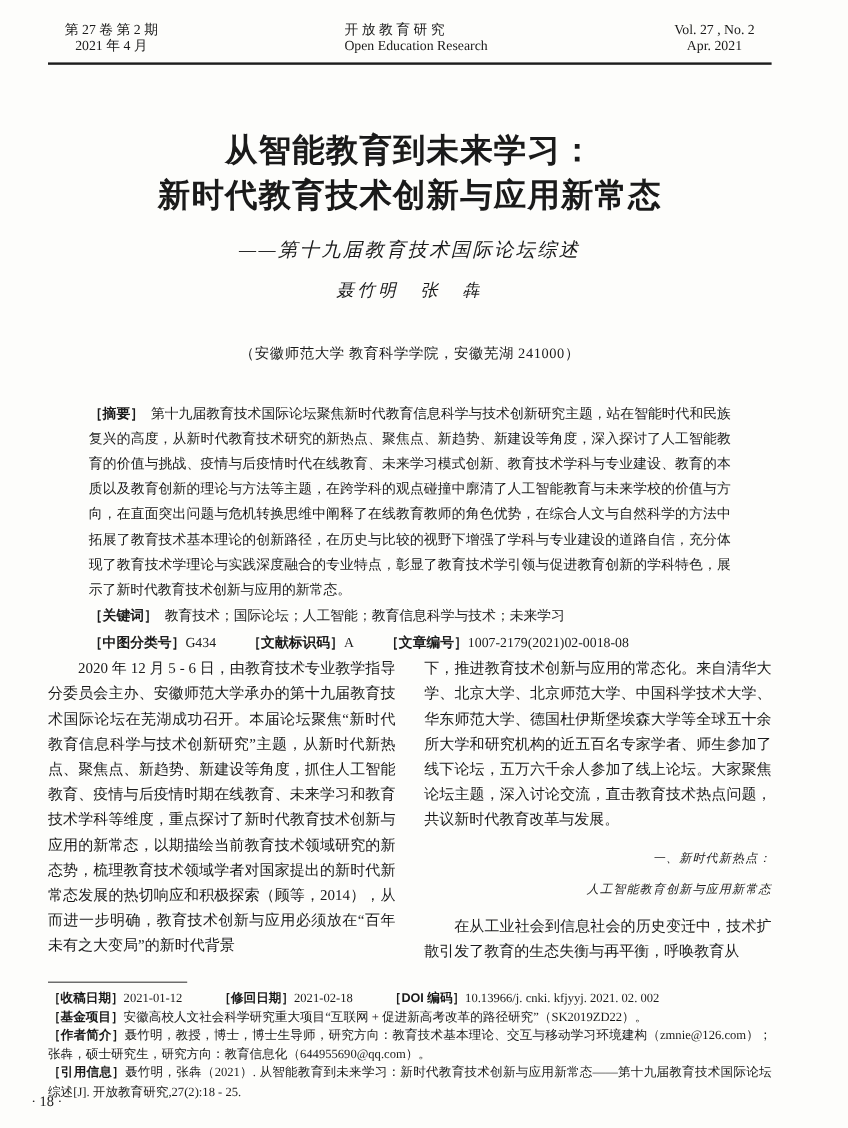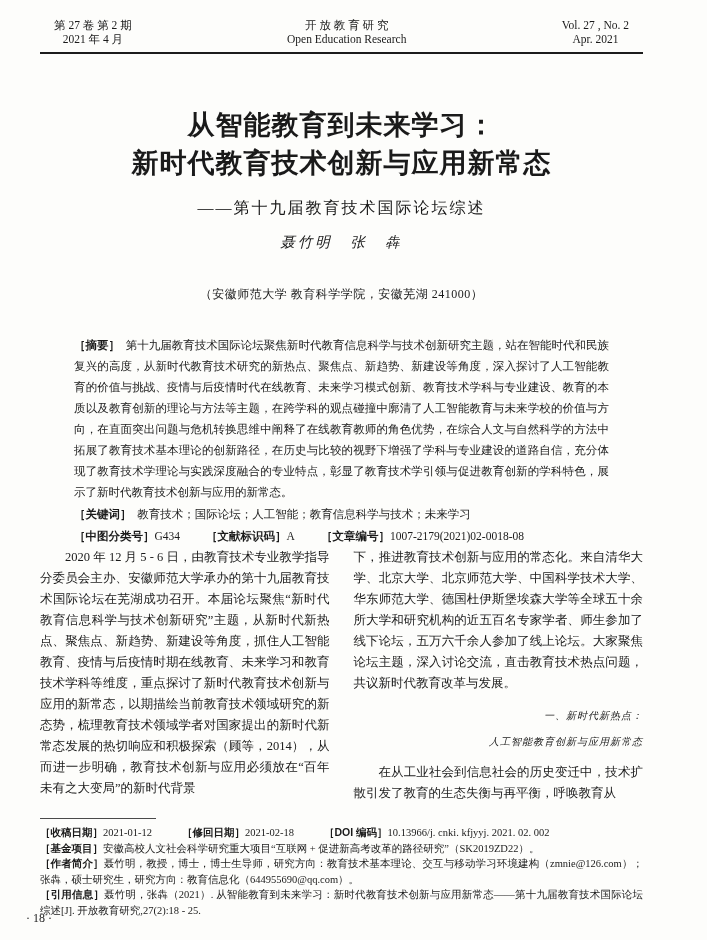--- a/index.html
+++ b/index.html
@@ -14,36 +14,37 @@
     padding: 16px 64px 0 40px;
     overflow: hidden;
   }
 
   
   .jheader {
     display: flex; justify-content: space-between; align-items: flex-start;
     font-size: 11.5px; line-height: 14px;
     padding: 2px 14px 4px 14px;
   }
-  .jheader .col { text-align: center; }
+  .jheader .col { }
   .jheader .col.left  { text-align: center; }
   .jheader .col.right { text-align: center; }
   .header-rule { border: none; border-top: 2.5px solid #1c1c1c; margin: 2px 0 0 0; }
 
   
   .title-block { text-align: center; margin-top: 52px; }
   .main-title {
     font-family: "Liberation Sans", "DejaVu Sans", sans-serif;
     font-weight: bold;
     font-size: 27px; line-height: 38px;
     letter-spacing: 1px;
   }
   .subtitle {
     margin-top: 16px;
     font-size: 16px;
+    font-style: italic;
     letter-spacing: 2px;
   }
   .authors {
     margin-top: 14px;
     font-size: 14.5px;
     font-style: italic;
     letter-spacing: 3px;
   }
   .affiliation {
     margin-top: 34px;

